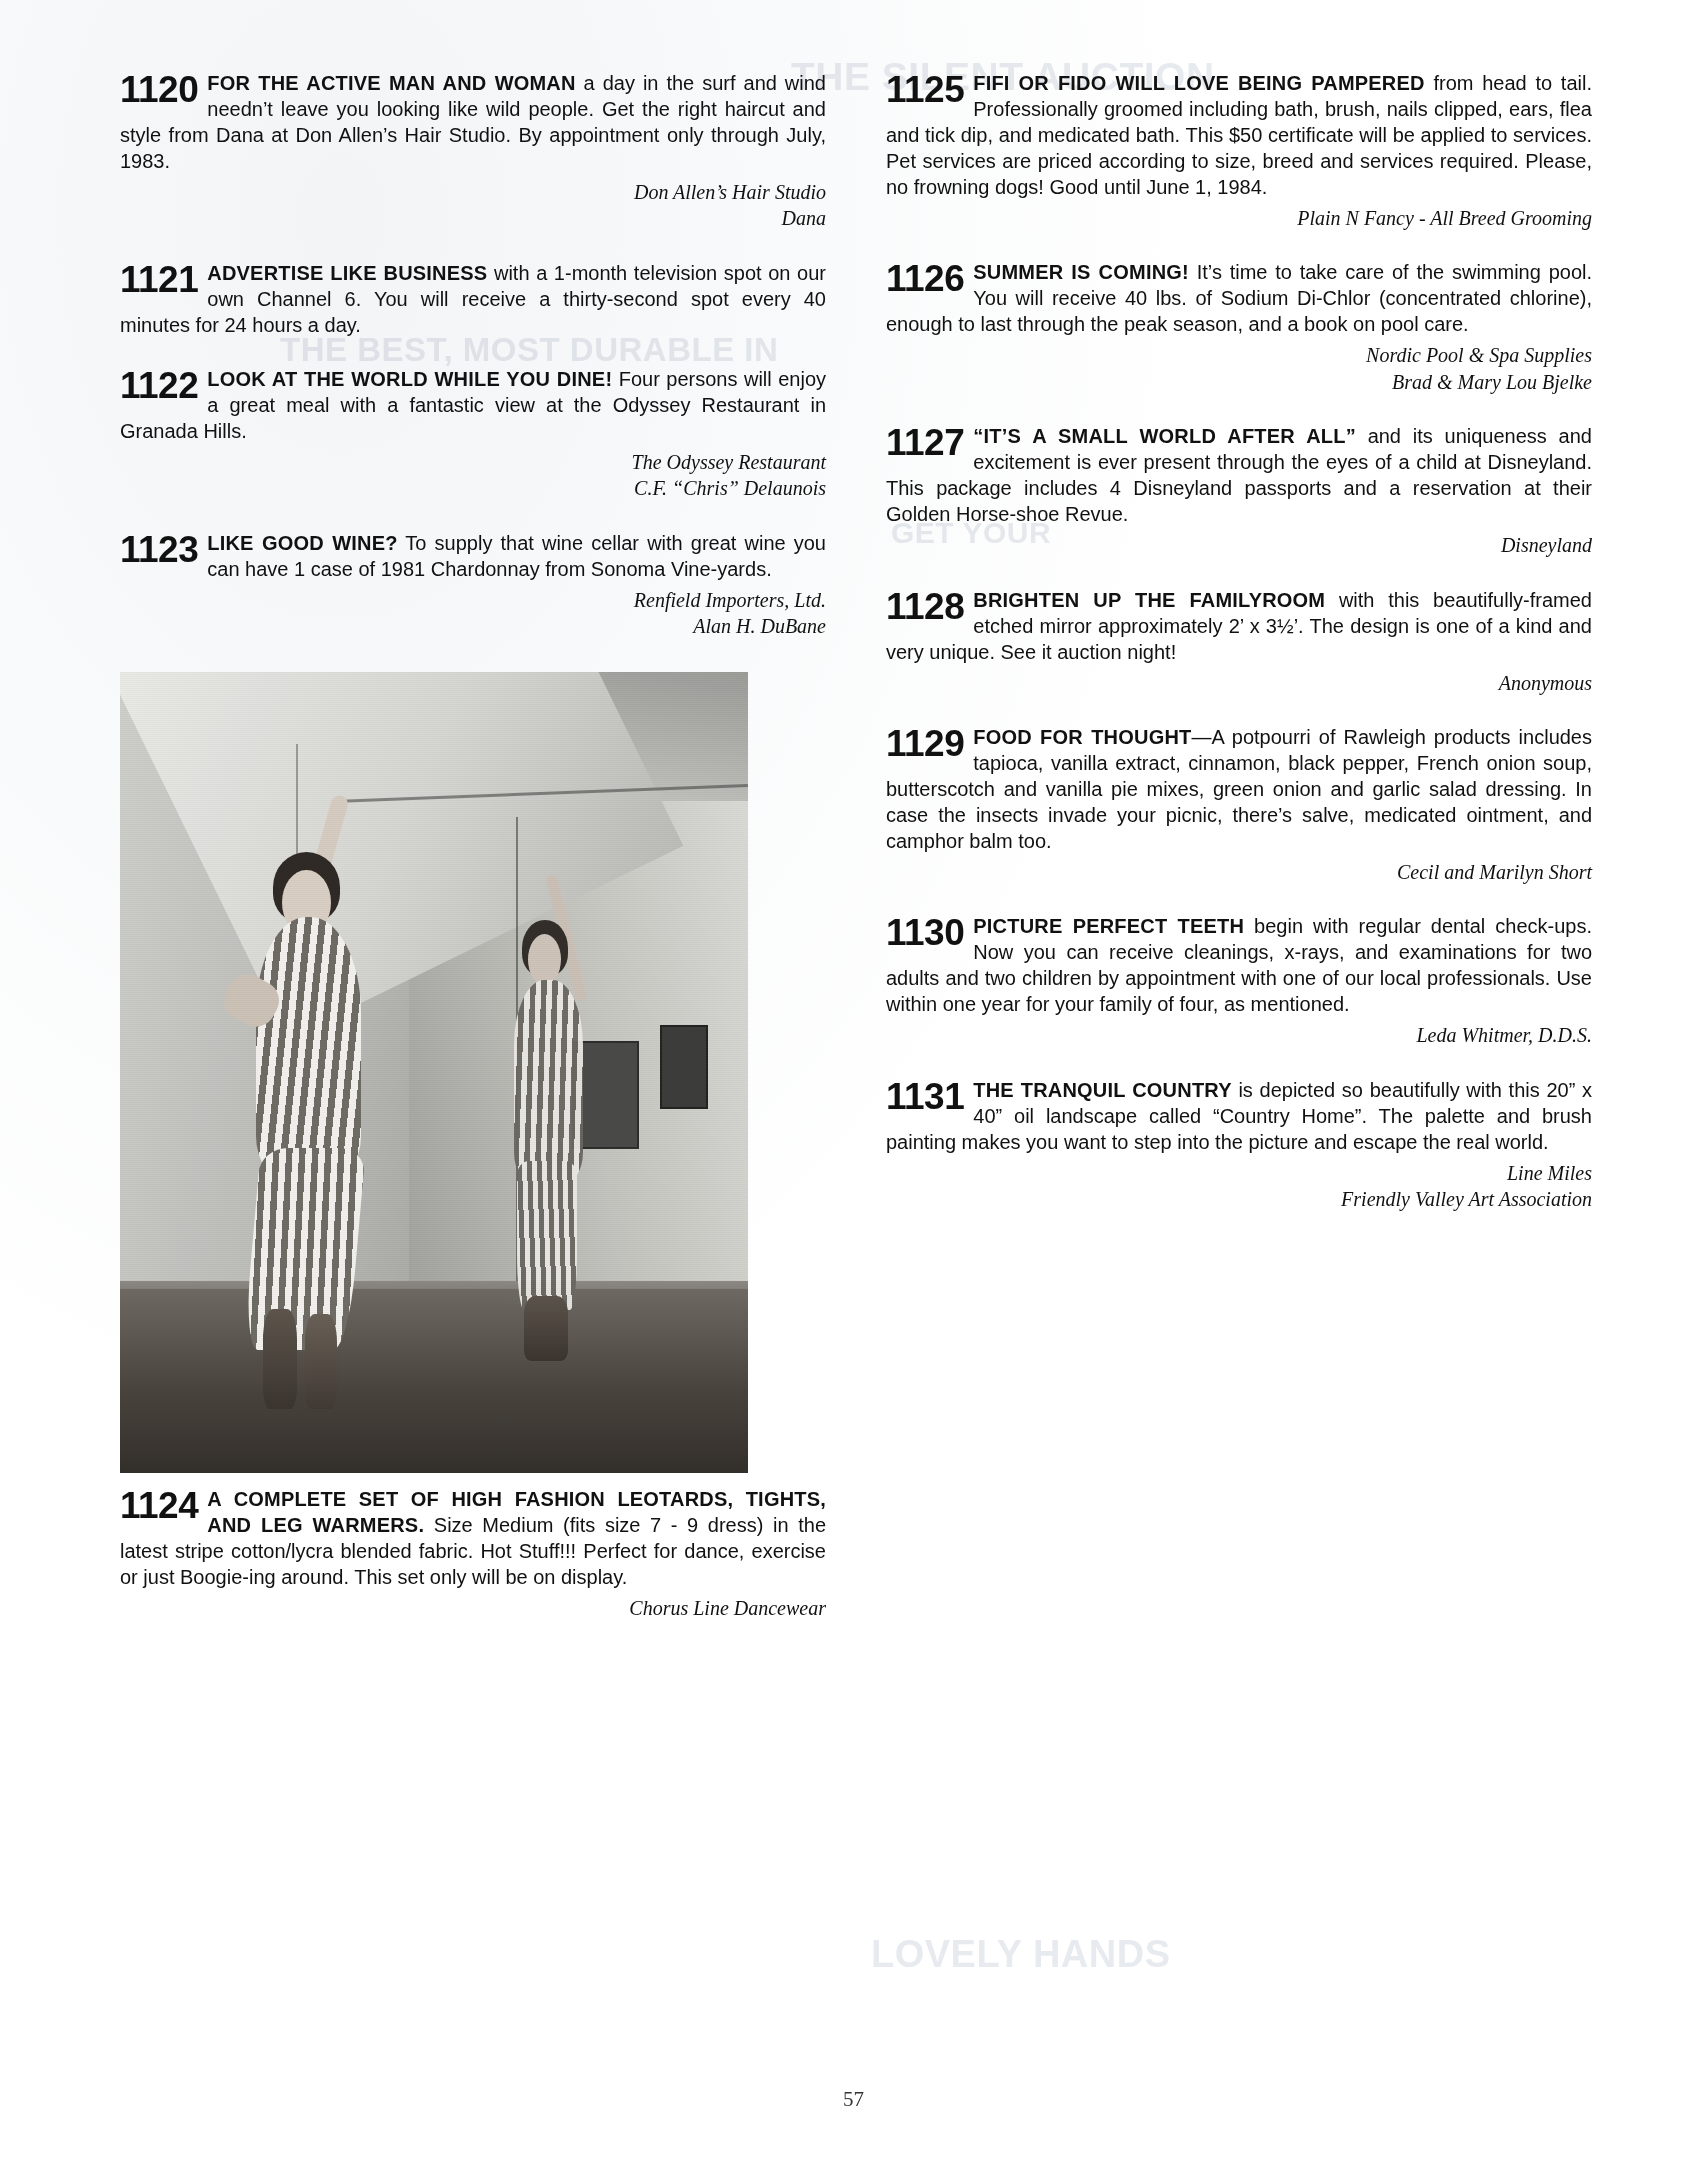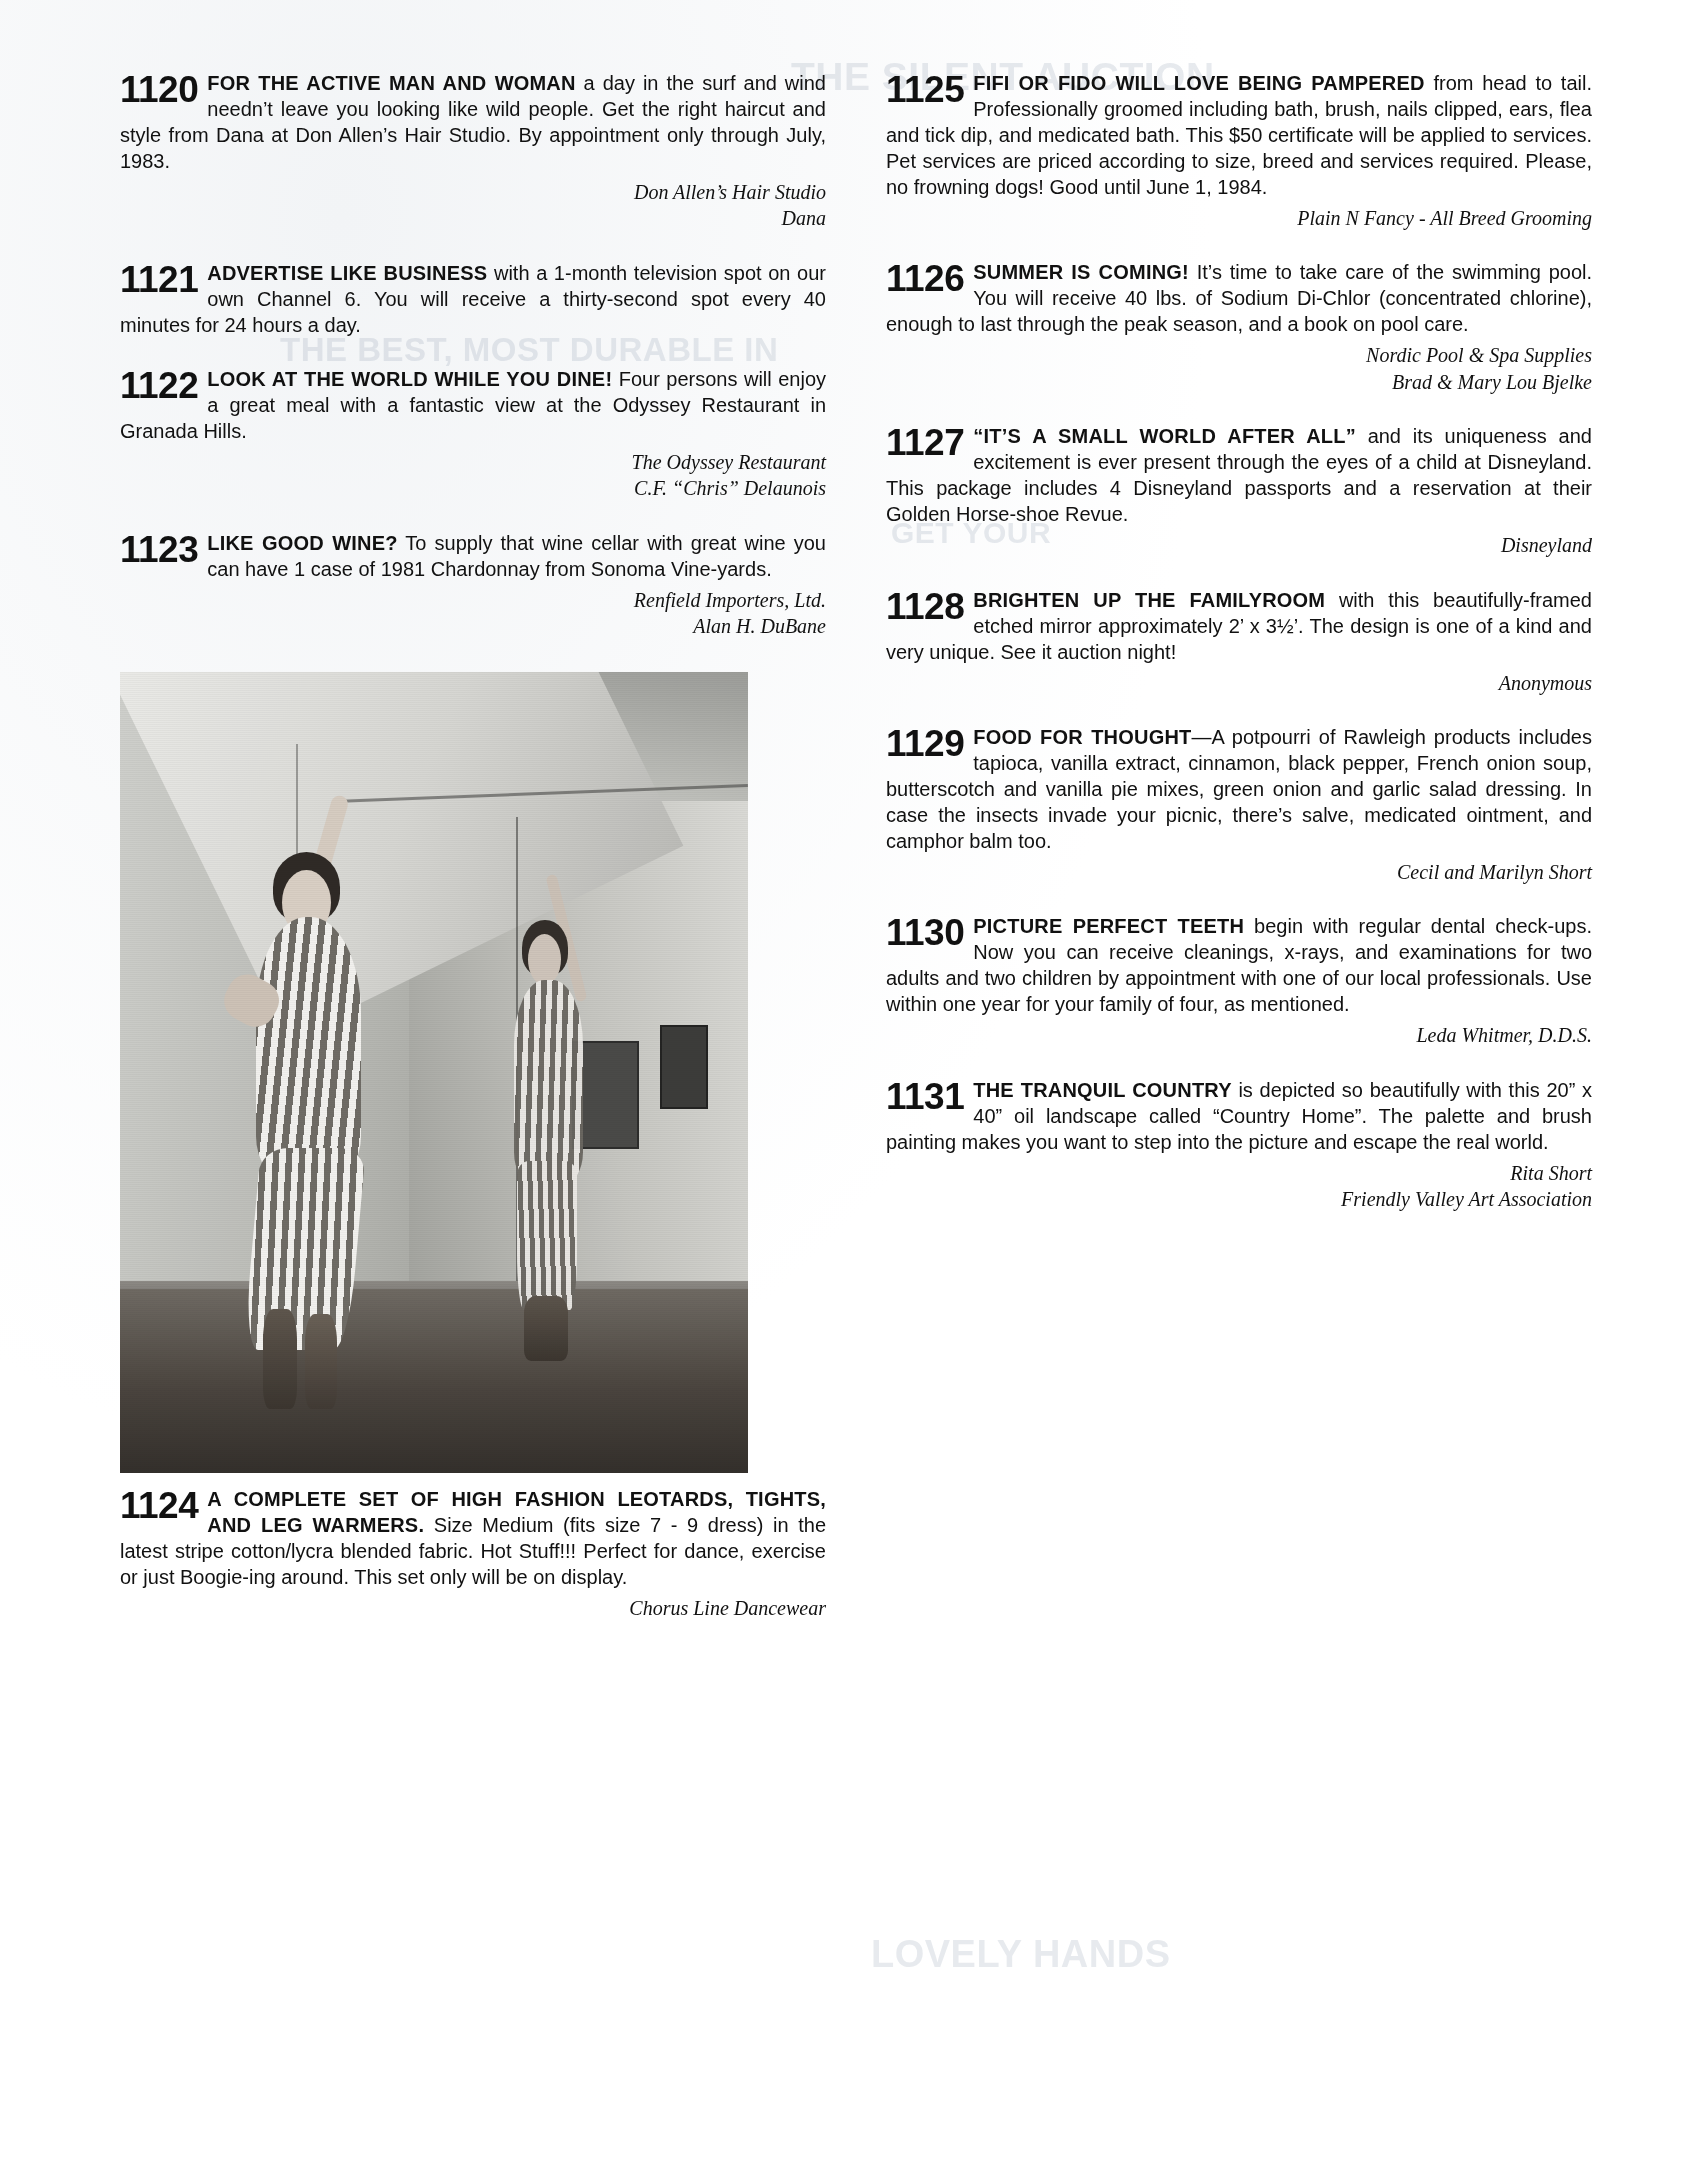--- a/index.html
+++ b/index.html
@@ -391,23 +391,24 @@
           <div class="donor">
             <div>Leda Whitmer, D.D.S.</div>
           </div>
         </div>
 
         <div class="lot">
           <div class="lot-body">
             <span class="lotnum">1131</span><span class="headline">THE TRANQUIL COUNTRY</span><span> is depicted so beautifully with this 20” x 40” oil landscape called “Country Home”. The palette and brush painting makes you want to step into the picture and escape the real world.</span>
           </div>
           <div class="donor">
-            <div>Rita Short</div>
+            <div>Line Miles</div>
             <div>Friendly Valley Art Association</div>
           </div>
         </div>
 
       </div>
     </div>
   </div>
 
+  <div class="pagenum">57</div>
 </div>
 
 
 </body></html>

